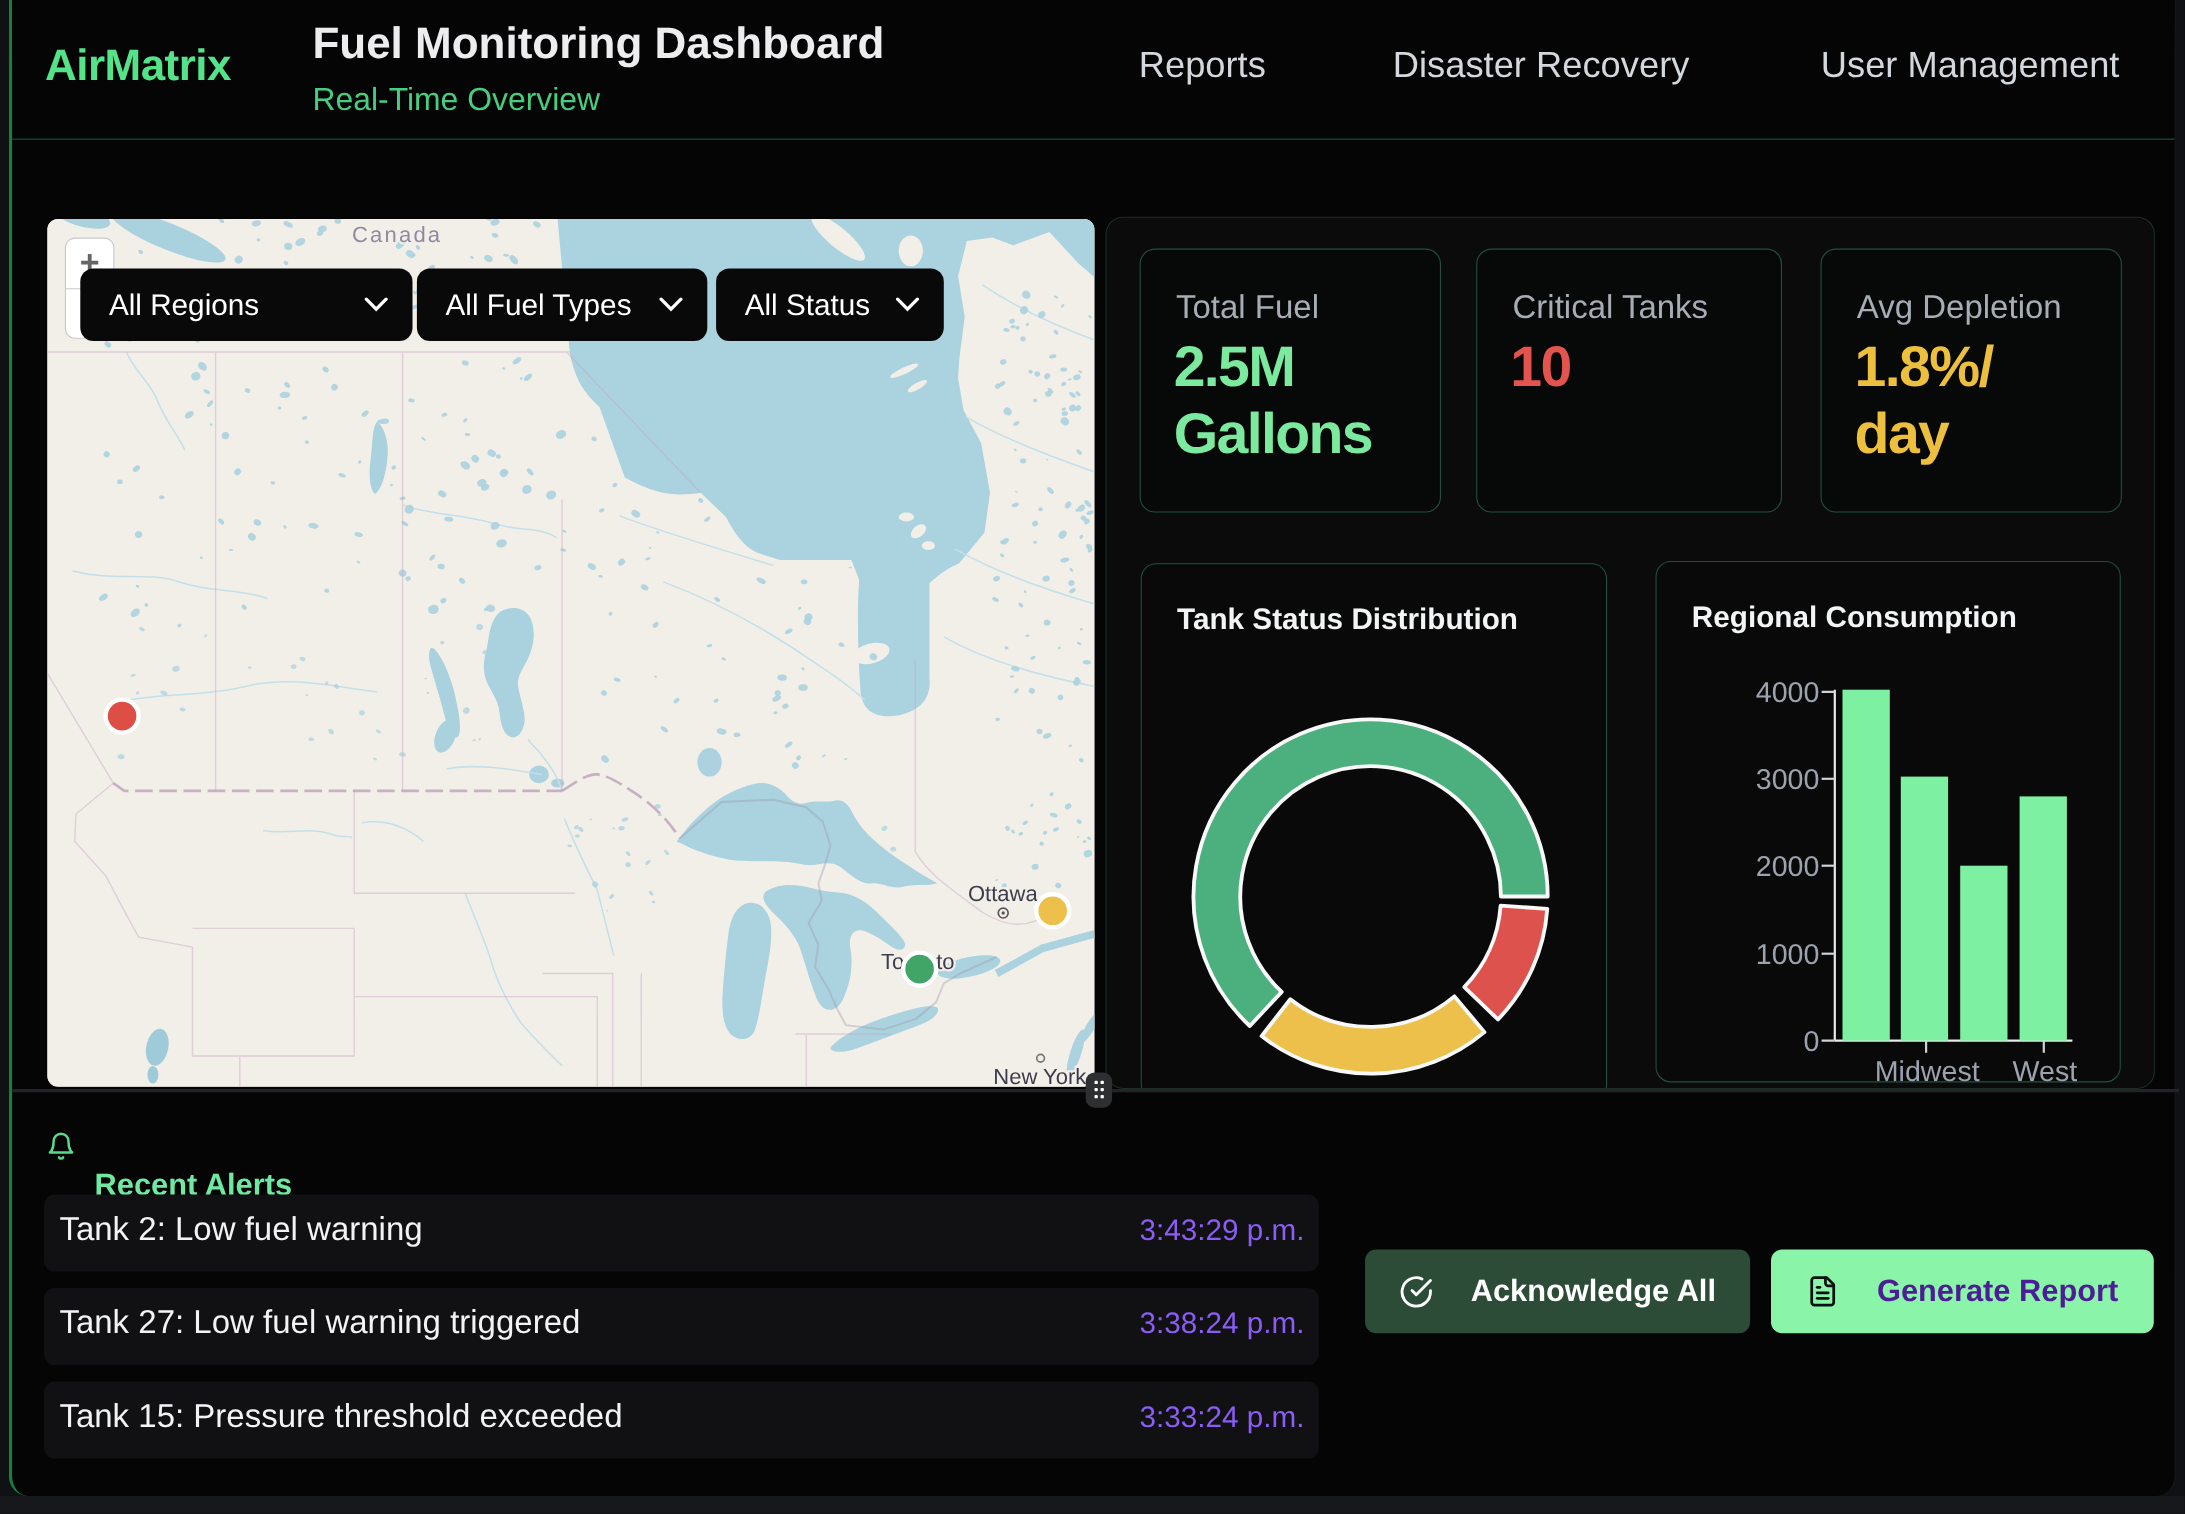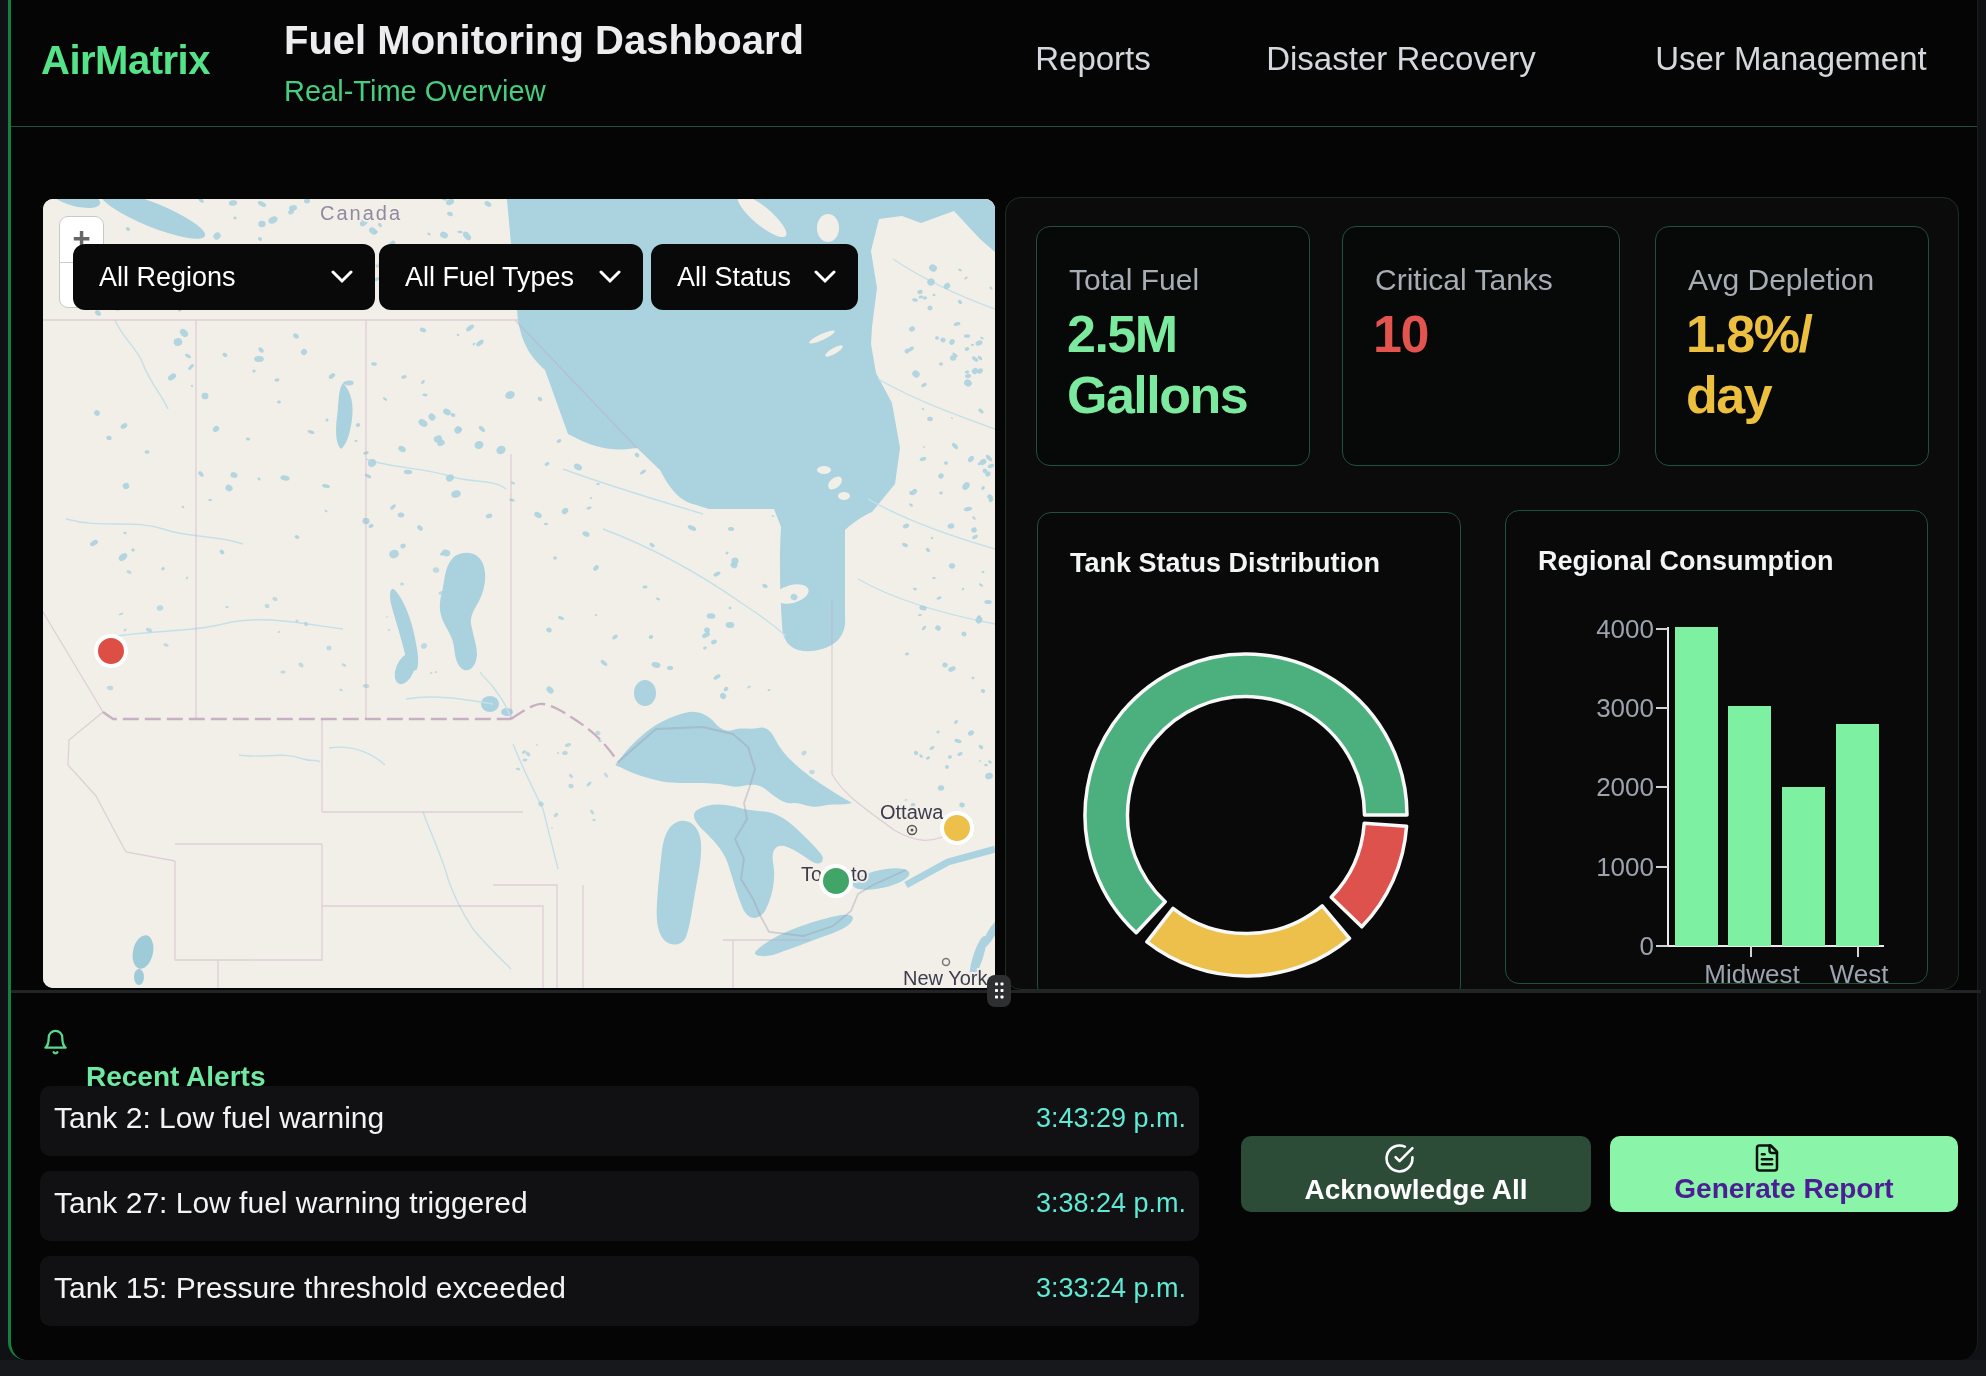--- a/index.html
+++ b/index.html
@@ -24,22 +24,22 @@
 .scard .val { position:absolute; left:30px; top:77px; font-size:52px; font-weight:bold; line-height:61px; letter-spacing:-1.5px; }
 .ccard { position:absolute; background:#080908; border:1px solid #23503c; border-radius:14px; }
 .ccard .ct { position:absolute; left:32px; top:35px; font-size:27px; font-weight:bold; color:#f2f4f5; }
 
 .handle { position:absolute; left:976px; top:975px; width:24px; height:32px; background:#2e2f31; border-radius:8px; z-index:5; }
 .divline { position:absolute; left:0; top:990px; width:1970px; height:2.5px; background:#232428; }
 
 .alerts-h { position:absolute; left:75px; top:1061px; font-size:28px; font-weight:bold; color:#6fe8a1; }
 .arow { position:absolute; left:29px; width:1159px; height:70px; background:#111113; border-radius:10px; }
 .arow .t { position:absolute; left:14px; top:15px; font-size:30px; font-weight:400; color:#f2f3f5; }
-.arow .ts { position:absolute; right:13px; top:17px; font-size:27px; color:#5eead4; }
-.btn { position:absolute; top:1136px; height:76px; border-radius:10px; display:flex; align-items:center; justify-content:center; font-size:28px; font-weight:bold;flex-direction:column; }
+.arow .ts { position:absolute; right:13px; top:17px; font-size:27px; color:#8b5cf6; }
+.btn { position:absolute; top:1136px; height:76px; border-radius:10px; display:flex; align-items:center; justify-content:center; font-size:28px; font-weight:bold; }
 .btn svg { margin-right:34px; }
 </style></head>
 <body>
 <div class="app">
   <div class="hdr">
     <div class="logo">AirMatrix</div>
     <div class="title">Fuel Monitoring Dashboard</div>
     <div class="subtitle">Real-Time Overview</div>
     <div class="nav" style="left:1082px;">Reports</div>
     <div class="nav" style="left:1390px;">Disaster Recovery</div>

